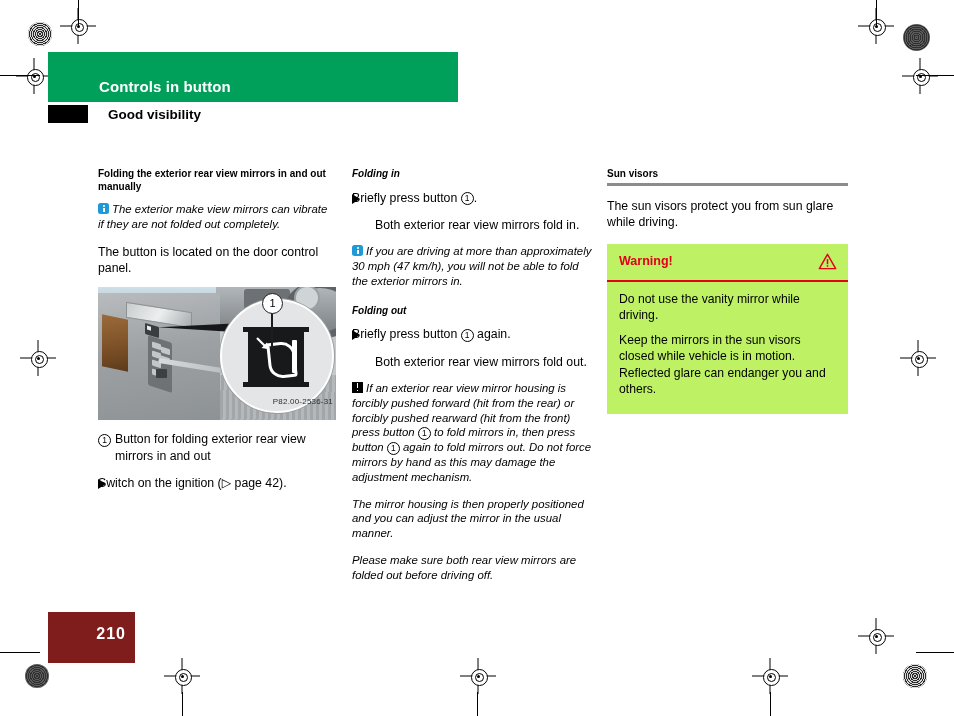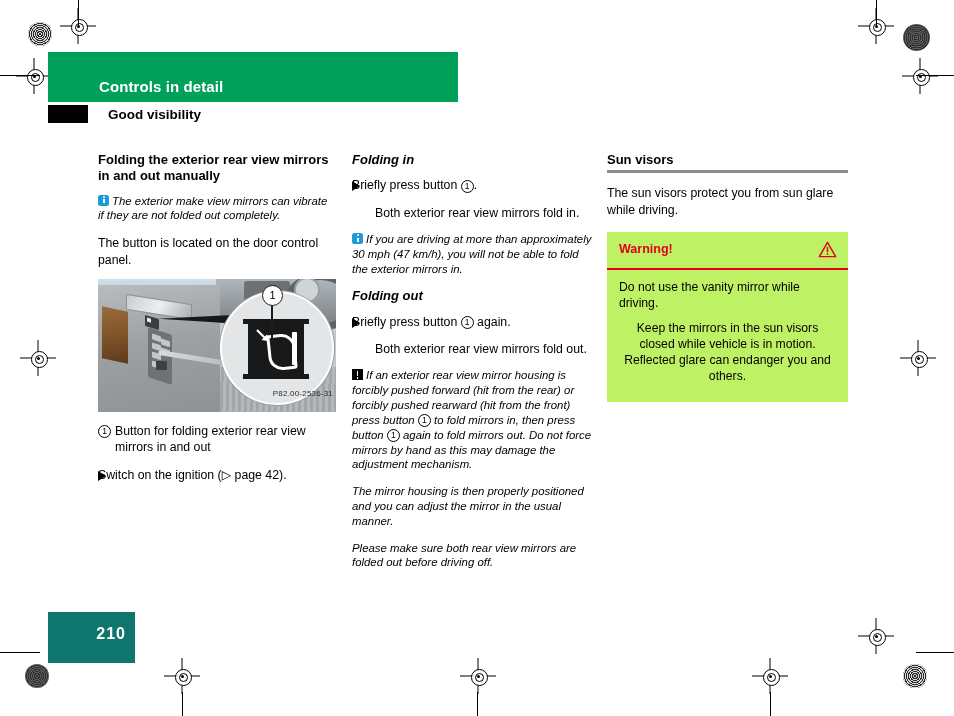--- a/index.html
+++ b/index.html
@@ -79,22 +79,22 @@
     line-height: 1;
   }
 
   
   .col { position: absolute; top: 152px; }
   .col-1 { left: 98px; width: 238px; }
   .col-2 { left: 352px; width: 242px; }
   .col-3 { left: 607px; width: 241px; }
 
   h3.sub {
-    margin: 0 0 9px 0;
-    font-size: 13px;
+    margin: 16px 0 9px 0;
+    font-size: 10px;
     font-weight: bold;
     line-height: 1.25;
   }
   h3.sub.italic { font-style: italic; }
 
   .rule {
     height: 3px;
     background: #8c8c8c;
     margin: 2px 0 12px 0;
   }
@@ -388,28 +388,28 @@
     width: 19px; height: 17px;
   }
   .warn-body {
     padding: 9px 12px 13px 12px;
   }
   .warn-body p {
     margin: 0 0 9px 0;
     font-size: 12.2px;
     line-height: 1.32;
   }
-  .warn-body p:last-child { margin-bottom: 4px; text-align: center; }
+  .warn-body p:last-child { margin-bottom: 4px; }
 
   
   .page-box {
     position: absolute;
     left: 48px; top: 612px;
     width: 87px; height: 51px;
-    background: #0f766e;
+    background: #7f1d1d;
   }
   .page-num {
     position: absolute;
     right: 9px; top: 13px;
     color: #ffffff;
     font-weight: bold;
     font-size: 16px;
     letter-spacing: 1px;
   }
 </style>
@@ -509,21 +509,21 @@
   <div class="cutline" style="left:876px; top:0; width:1px; height:26px;"></div>
   <div class="cutline" style="left:916px; top:75px; width:38px; height:1px;"></div>
   <div class="cutline" style="left:0; top:652px; width:40px; height:1px;"></div>
   <div class="cutline" style="left:182px; top:692px; width:1px; height:24px;"></div>
   <div class="cutline" style="left:916px; top:652px; width:38px; height:1px;"></div>
   <div class="cutline" style="left:770px; top:692px; width:1px; height:24px;"></div>
   <div class="cutline" style="left:477px; top:692px; width:1px; height:24px;"></div>
 </div>
 
 <div class="chapter-bar"></div>
-<div class="chapter-title">Controls in detail</div>
+<div class="chapter-title">Controls in button</div>
 <div class="section-tab"></div>
 <div class="section-title">Good visibility</div>
 
 <div class="col col-1">
 
   <h3 class="sub">Folding the exterior rear view mirrors in and out manually</h3>
 
   <p class="note">
     <span class="icon-info"></span><span>The exterior make view mirrors can vibrate if they are not folded out completely.</span>
   </p>

